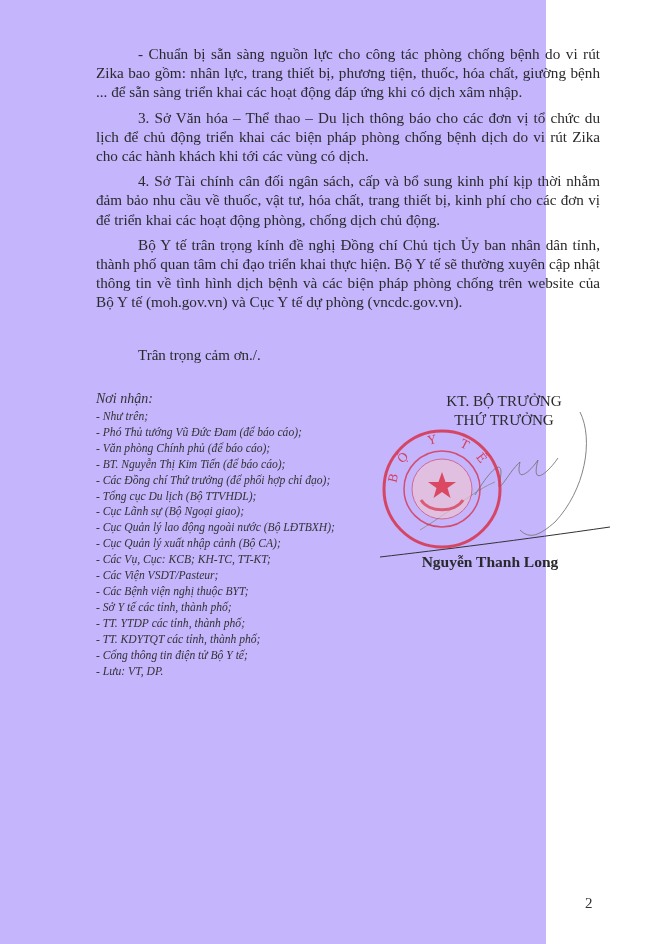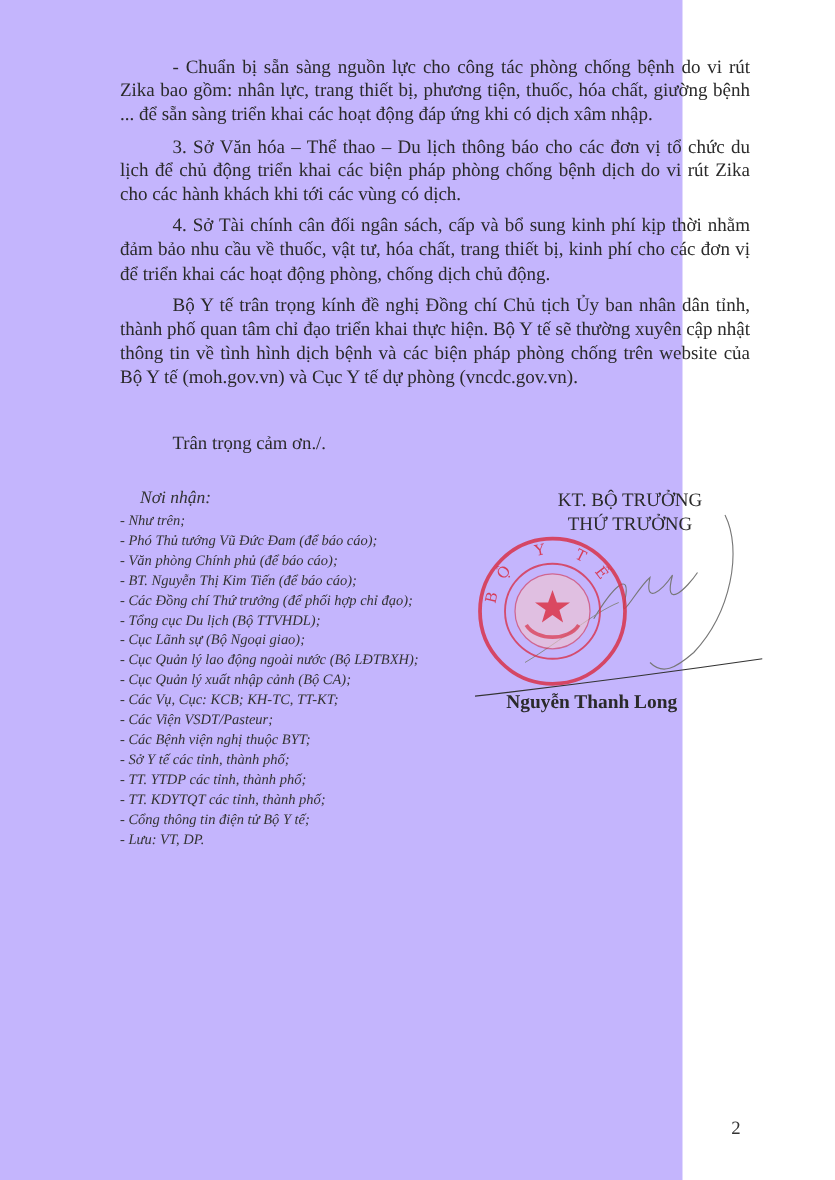--- a/index.html
+++ b/index.html
@@ -5,26 +5,26 @@
   html, body { margin: 0; padding: 0; background: #ffffff; }
   body { width: 668px; height: 944px; position: relative; overflow: hidden;
          font-family: "Liberation Serif", "DejaVu Serif", serif; color: #2a2a2a; }
   .page { position: absolute; left: 0; top: 0; width: 546px; height: 944px; background: #c4b5fd; }
   .body-text { position: absolute; left: 96px; top: 44px; width: 504px;
                font-size: 15.2px; line-height: 19.2px; text-align: justify; }
   .para { margin: 0 0 6px 0; text-indent: 42px; }
   .para.last { margin-bottom: 16px; }
   .thanks { position: absolute; left: 138px; top: 347px; font-size: 15px; }
   .recipients { position: absolute; left: 96px; top: 390px; width: 290px; font-size: 11.6px; line-height: 15.9px; color: #333; }
-  .recipients .title { font-style: italic; font-size: 14px; line-height: 18px; margin-bottom: 1px; margin-left: 16px; }
+  .recipients .title { font-style: italic; font-size: 14px; line-height: 18px; margin-bottom: 1px; }
   .recipients ul { list-style: none; margin: 0; padding: 0; }
   .recipients li { white-space: nowrap; font-style: italic; }
   .sign { position: absolute; left: 420px; top: 392px; width: 168px; text-align: center; }
   .sign .line { font-size: 15.2px; line-height: 18.5px; }
-  .signer { position: absolute; left: 405px; top: 553px; width: 170px; text-align: left; font-size: 15.5px; font-weight: bold; }
+  .signer { position: absolute; left: 405px; top: 553px; width: 170px; text-align: center; font-size: 15.5px; font-weight: bold; }
   .seal { position: absolute; left: 381px; top: 428px; width: 122px; height: 122px; }
   .sig-stroke { position: absolute; left: 380px; top: 400px; width: 230px; height: 170px; }
   .page-num { position: absolute; left: 585px; top: 895px; font-size: 15px; color: #333; }
 </style>
 </head>
 <body>
 
 <div class="page">
 
   <div class="body-text">

